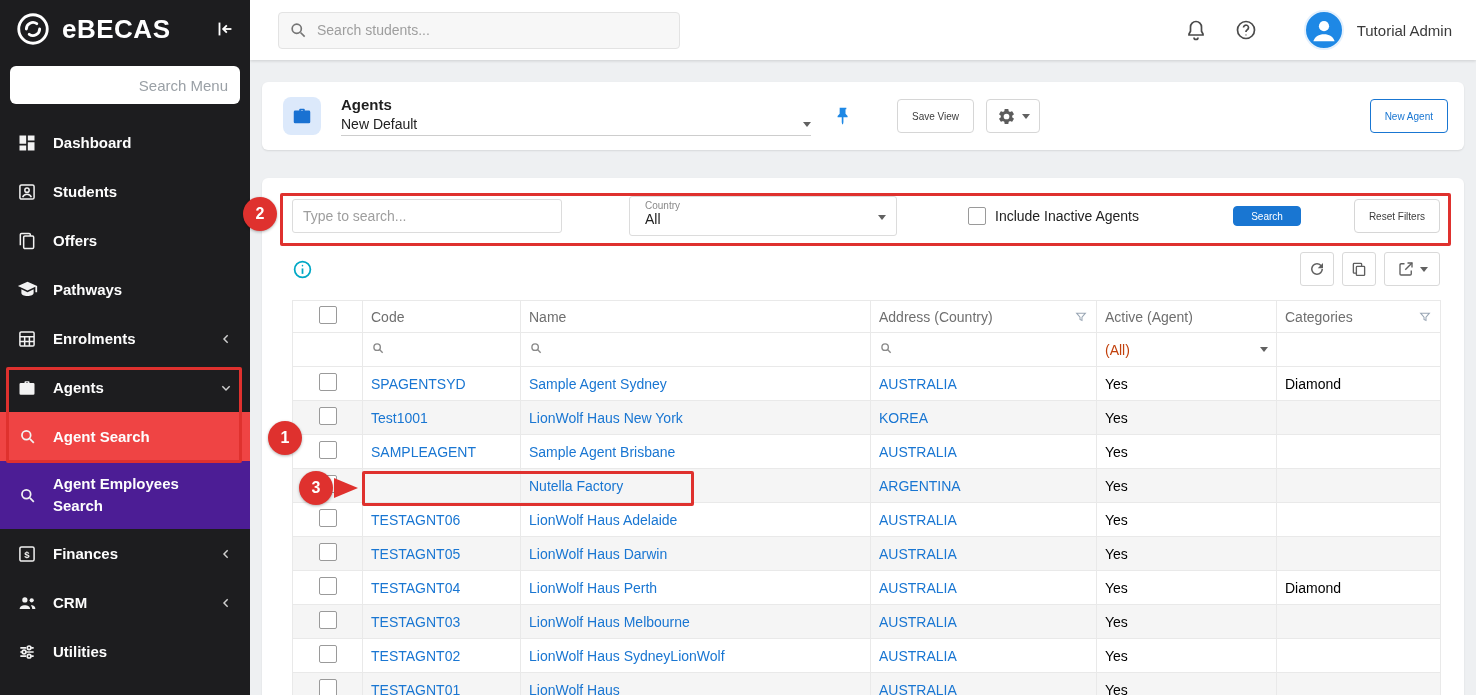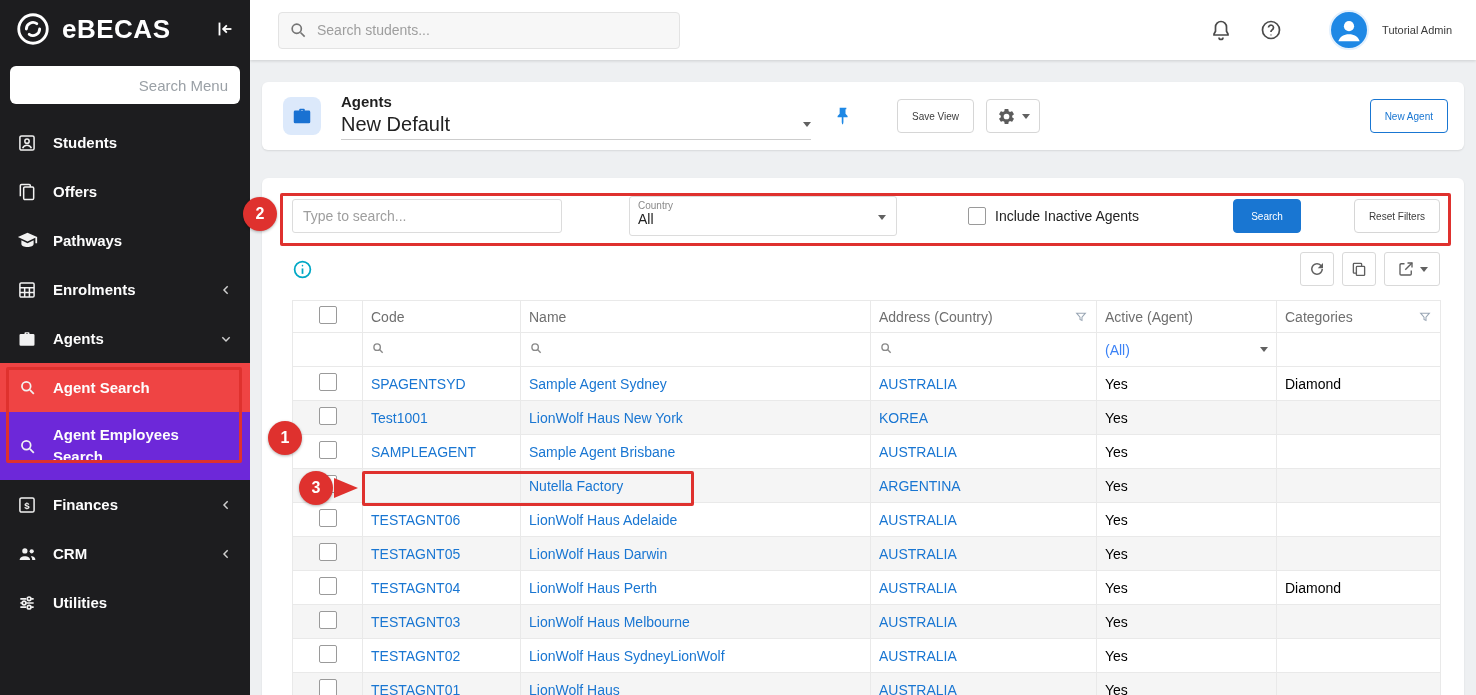--- a/index.html
+++ b/index.html
@@ -12,88 +12,88 @@
   .sb-header { display:flex; align-items:center; height:58px; padding:0 14px; gap:10px; }
   .logo-badge { width:38px; height:38px; display:flex; align-items:center; justify-content:center; }
   .logo-text { font-size:26px; font-weight:bold; letter-spacing:.5px; flex:1; }
   .collapse-btn { color:#fff; cursor:pointer; display:flex; }
   .sb-search { margin:8px 10px 6px 10px; width:230px; height:38px; border:none; border-radius:6px; padding:0 12px; font-size:15px; font-family:"Liberation Sans",sans-serif; background:#fff; color:#222;text-align:right; }
   .sb-search::placeholder { color:#9aa0a6; }
   .sb-nav { margin-top:8px; }
   .sb-item { display:flex; align-items:center; height:49px; padding:0 16px; gap:15px; font-size:15px; font-weight:bold; color:#fdfdfd; cursor:pointer; }
   .sb-item .sb-icon { width:22px; display:flex; justify-content:center; color:#f2f2f2; }
   .sb-item .chev { margin-left:auto; color:#cfcfcf; display:flex; }
-  .sb-sub { background:#6d28d9; }
+  .sb-sub { background:#4c1d95; }
   .sb-sub.selected { background:#ef4444; }
   .sb-item.tall { height:68px; }
   .sb-item.tall .sb-label { line-height:1.5; width:150px; }
 
   
   .topbar { position:absolute; left:250px; top:0; width:1226px; height:60px; background:#fff; box-shadow:0 1px 3px rgba(0,0,0,.14); display:flex; align-items:center; z-index:4; }
   .tb-search { position:relative; margin-left:28px; width:402px; height:37px; }
   .tb-search input { width:100%; height:100%; background:#f7f7f7; border:1px solid #e3e3e3; border-radius:4px; padding:0 12px 0 38px; font-size:14px; font-family:"Liberation Sans",sans-serif; color:#333; }
   .tb-search input::placeholder { color:#9e9e9e; }
   .tb-search .mag { position:absolute; left:10px; top:8px; color:#757575; }
   .tb-right { margin-left:auto; display:flex; align-items:center; padding-right:24px; }
   .tb-icon { color:#4a4a4a; cursor:pointer; display:flex; }
   .tb-bell { margin-right:26px; }
   .tb-help { margin-right:46px; }
   .user-menu { display:flex; align-items:center; gap:13px; cursor:pointer; }
   .avatar { width:40px; height:40px; border-radius:50%; background:#1e88e5; display:flex; align-items:center; justify-content:center; overflow:hidden; border:2px solid #e3f0fd; }
-  .user-name { font-size:11px; color:#3a3a3a; }
+  .user-name { font-size:15px; color:#3a3a3a; }
 
   
   .content { position:absolute; left:250px; top:60px; width:1226px; height:635px; padding:0 12px; }
   .card { background:#fff; border-radius:6px; box-shadow:0 1px 2px rgba(0,0,0,.10); }
 
   .panel-card { margin-top:22px; height:68px; display:flex; align-items:center; padding:0 16px 0 21px; }
   .panel-tile { width:38px; height:38px; border-radius:8px; background:#dce9fb; color:#1971d2; display:flex; align-items:center; justify-content:center; }
   .panel-titleblock { margin-left:20px; display:flex; flex-direction:column; gap:3px; }
   .panel-title { font-size:15px; font-weight:bold; color:#1f1f1f; }
-  .view-select { width:470px; display:flex; align-items:center; justify-content:space-between; border-bottom:1px solid #cdcdcd; padding-bottom:3px; font-size:20px; color:#222; cursor:pointer; }
+  .view-select { width:470px; display:flex; align-items:center; justify-content:space-between; border-bottom:1px solid #cdcdcd; padding-bottom:3px; font-size:14px; color:#222; cursor:pointer; }
   .pin-btn { margin-left:22px; color:#1e88e5; cursor:pointer; display:flex; }
   .btn { font-family:"Liberation Sans",sans-serif; font-size:10px; border-radius:4px; cursor:pointer; display:inline-flex; align-items:center; justify-content:center; }
   .btn-plain { background:#fff; border:1px solid #d6d6d6; color:#3c3c3c; height:34px; padding:0 14px; }
   .save-view { margin-left:44px; }
   .gear-btn { margin-left:12px; width:54px; gap:6px; color:#5c5c5c; }
   .new-agent { margin-left:auto; background:#fff; border:1px solid #1976d2; color:#1976d2; height:34px; padding:0 14px; }
 
   .grid-card { margin-top:28px; height:720px; padding:18px 24px 0 30px; position:relative; }
 
   .filter-bar { display:flex; align-items:center; height:40px;gap:43px; }
   .flt-search { width:270px; height:34px; border:1px solid #dcdcdc; border-radius:3px; padding:0 10px; font-size:14px; font-family:"Liberation Sans",sans-serif; color:#333; }
   .flt-search::placeholder { color:#9e9e9e; }
-  .country-box { margin-left:24px; width:268px; height:40px; border:1px solid #dcdcdc; border-radius:3px; padding:3px 10px 2px 8px; display:flex; flex-direction:column; cursor:pointer; position:relative; }
+  .country-box { margin-left:24px; width:268px; height:40px; border:1px solid #dcdcdc; border-radius:3px; padding:3px 10px 2px 15px; display:flex; flex-direction:column; cursor:pointer; position:relative; }
   .country-label { font-size:10px; color:#8a8a8a; }
   .country-value { font-size:14px; color:#222; }
   .caret { width:0; height:0; border-left:4px solid transparent; border-right:4px solid transparent; border-top:5px solid #616161; }
   .country-box .caret { position:absolute; right:10px; top:18px; }
   .cbx { width:18px; height:18px; border:1px solid #9a9a9a; border-radius:2px; background:#fff; display:inline-block; cursor:pointer; }
   .inactive-wrap { margin-left:28px; display:flex; align-items:center; gap:9px; }
   .inactive-label { font-size:14px; color:#222; }
-  .btn-primary { background:#1976d2; border:1px solid #1976d2; color:#fff; height:34px; padding:0 17px;text-align:right; }
+  .btn-primary { background:#1976d2; border:1px solid #1976d2; color:#fff; height:20px; padding:0 17px;text-align:right; }
   .flt-spacer { flex:1; }
   .reset-btn { margin-left:10px; }
 
   .toolbar { margin-top:16px; display:flex; align-items:center; height:34px; }
   .info-ic { color:#00a8c6; display:flex; cursor:pointer; }
   .tool-right { margin-left:auto; display:flex; gap:8px; }
   .tool-btn { width:34px; height:34px; background:#fff; border:1px solid #d9d9d9; border-radius:3px; color:#5f5f5f; display:flex; align-items:center; justify-content:center; cursor:pointer; }
   .tool-btn.wide { width:56px; gap:5px; }
 
   table.grid { margin-top:14px; width:1148px; border-collapse:collapse; table-layout:fixed; font-size:14px; }
   table.grid th, table.grid td { border:1px solid #e9e9e9; padding:0 8px; height:32px; text-align:left; font-weight:normal; overflow:hidden; white-space:nowrap; }
   table.grid td { height:34px; }
   th.hdr { color:#6f6f6f; }
   .hdr-flex { display:flex; align-items:center; justify-content:space-between; }
   .funnel { color:#9aa7b5; display:flex; cursor:pointer; }
   .col-check { text-align:center !important; }
   tr.filter-row td { height:34px; color:#757575; }
   tr.filter-row .mag { color:#8a8a8a; display:inline-flex; cursor:pointer; }
-  .all-cell { display:flex; align-items:center; justify-content:space-between; cursor:pointer; color:#3b82f6; }
+  .all-cell { display:flex; align-items:center; justify-content:space-between; cursor:pointer; color:#c2410c; }
   tbody tr:nth-child(even) { background:#f5f5f5; }
   a.cell-link { color:#1976d2; text-decoration:none; cursor:pointer; }
 
   
   .ann-box { position:absolute; border:3px solid #df312e; border-radius:2px; z-index:50; pointer-events:none; }
   .ann-circle { position:absolute; width:34px; height:34px; border-radius:50%; background:#df312e; color:#fff; font-size:16px; font-weight:bold; display:flex; align-items:center; justify-content:center; z-index:51; box-shadow:0 1px 3px rgba(0,0,0,.3); }
   .ann-arrow { position:absolute; width:0; height:0; border-top:10px solid transparent; border-bottom:10px solid transparent; border-left:24px solid #df312e; z-index:51; }
 </style>
 </head>
 <body>
@@ -113,20 +113,28 @@
         <svg width="22" height="22" viewBox="0 0 24 24" fill="none" stroke="currentColor" stroke-width="2">
             <path d="M6 5v14"></path>
             <path d="M19 12h-8.5"></path>
             <path d="M14 8l-4 4 4 4"></path>
           </svg>
       </span>
     </div>
     <input class="sb-search" placeholder="Search Menu" style="">
     <nav class="sb-nav">
 
+      <div class="sb-item">
+        <span class="sb-icon">
+            <svg width="20" height="20" viewBox="0 0 24 24" fill="currentColor">
+              <path d="M3 13h8V3H3zm0 8h8v-6H3zm10 0h8V11h-8zm0-18v6h8V3z"></path>
+            </svg>
+          </span>
+        <span class="sb-label">Dashboard</span>
+      </div>
 
       <div class="sb-item">
         <span class="sb-icon">
             <svg width="20" height="20" viewBox="0 0 24 24" fill="none" stroke="currentColor" stroke-width="1.8">
               <rect x="3.5" y="3.5" width="17" height="17" rx="2"></rect>
               <circle cx="12" cy="9.8" r="2.6"></circle>
               <path d="M6.8 18.4c.8-2.6 2.8-3.8 5.2-3.8s4.4 1.2 5.2 3.8"></path>
             </svg>
           </span>
         <span class="sb-label">Students</span>

